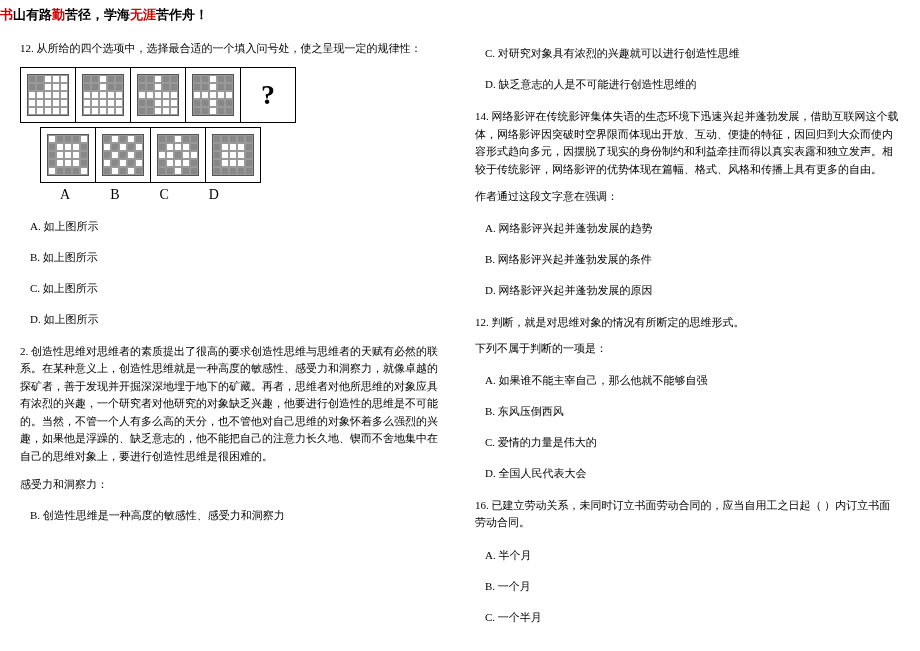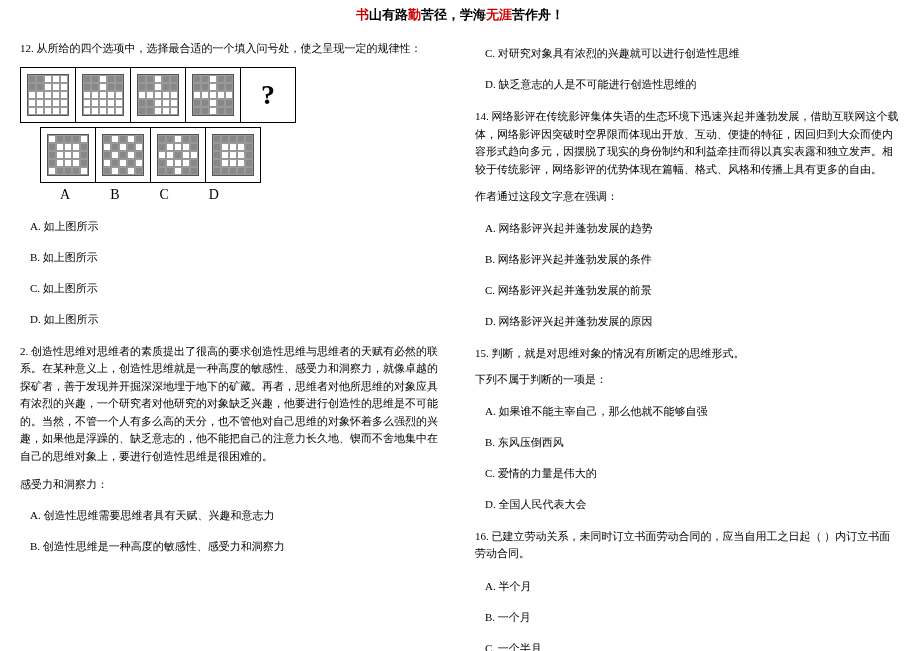--- a/index.html
+++ b/index.html
@@ -6,21 +6,21 @@
     body {
       font-family: "SimSun", "宋体", serif;
       font-size: 11px;
       width: 920px;
       height: 651px;
       background: #fff;
       color: #000;
       position: relative;
     }
     .header {
-      text-align: center;
+      text-align: left;
       padding: 6px 0;
       font-size: 13px;
       font-weight: bold;
     }
     .header .red { color: #c00; }
     .content {
       display: flex;
       padding: 0 20px;
       gap: 30px;
     }
@@ -318,36 +318,34 @@
       </div>
     </div>
 
     <div class="option">A. 如上图所示</div>
     <div class="option">B. 如上图所示</div>
     <div class="option">C. 如上图所示</div>
     <div class="option">D. 如上图所示</div>
 
     <div class="para">2. 创造性思维对思维者的素质提出了很高的要求创造性思维与思维者的天赋有必然的联系。在某种意义上，创造性思维就是一种高度的敏感性、感受力和洞察力，就像卓越的探矿者，善于发现并开掘深深地埋于地下的矿藏。再者，思维者对他所思维的对象应具有浓烈的兴趣，一个研究者对他研究的对象缺乏兴趣，他要进行创造性的思维是不可能的。当然，不管一个人有多么高的天分，也不管他对自己思维的对象怀着多么强烈的兴趣，如果他是浮躁的、缺乏意志的，他不能把自己的注意力长久地、锲而不舍地集中在自己的思维对象上，要进行创造性思维是很困难的。</div>
     <div class="line">感受力和洞察力：</div>
-    <div class="option">A. 创造性思维需要思维者具有天赋、兴趣和意志力</div>
     <div class="option">B. 创造性思维是一种高度的敏感性、感受力和洞察力</div>
   </div>
 
   <div class="col">
     <div class="option">C. 对研究对象具有浓烈的兴趣就可以进行创造性思维</div>
     <div class="option">D. 缺乏意志的人是不可能进行创造性思维的</div>
 
     <div class="para">14. 网络影评在传统影评集体失语的生态环境下迅速兴起并蓬勃发展，借助互联网这个载体，网络影评因突破时空界限而体现出开放、互动、便捷的特征，因回归到大众而使内容形式趋向多元，因摆脱了现实的身份制约和利益牵挂而得以真实表露和独立发声。相较于传统影评，网络影评的优势体现在篇幅、格式、风格和传播上具有更多的自由。</div>
     <div class="line">作者通过这段文字意在强调：</div>
     <div class="option">A. 网络影评兴起并蓬勃发展的趋势</div>
     <div class="option">B. 网络影评兴起并蓬勃发展的条件</div>
-    <div class="option">C. 网络影评兴起并蓬勃发展的前景</div>
     <div class="option">D. 网络影评兴起并蓬勃发展的原因</div>
 
-    <div class="line">15. 判断，就是对思维对象的情况有所断定的思维形式。</div>
+    <div class="line">12. 判断，就是对思维对象的情况有所断定的思维形式。</div>
     <div class="line">下列不属于判断的一项是：</div>
     <div class="option">A. 如果谁不能主宰自己，那么他就不能够自强</div>
     <div class="option">B. 东风压倒西风</div>
     <div class="option">C. 爱情的力量是伟大的</div>
     <div class="option">D. 全国人民代表大会</div>
 
     <div class="para">16. 已建立劳动关系，未同时订立书面劳动合同的，应当自用工之日起（        ）内订立书面劳动合同。</div>
     <div class="option">A. 半个月</div>
     <div class="option">B. 一个月</div>
     <div class="option">C. 一个半月</div>

